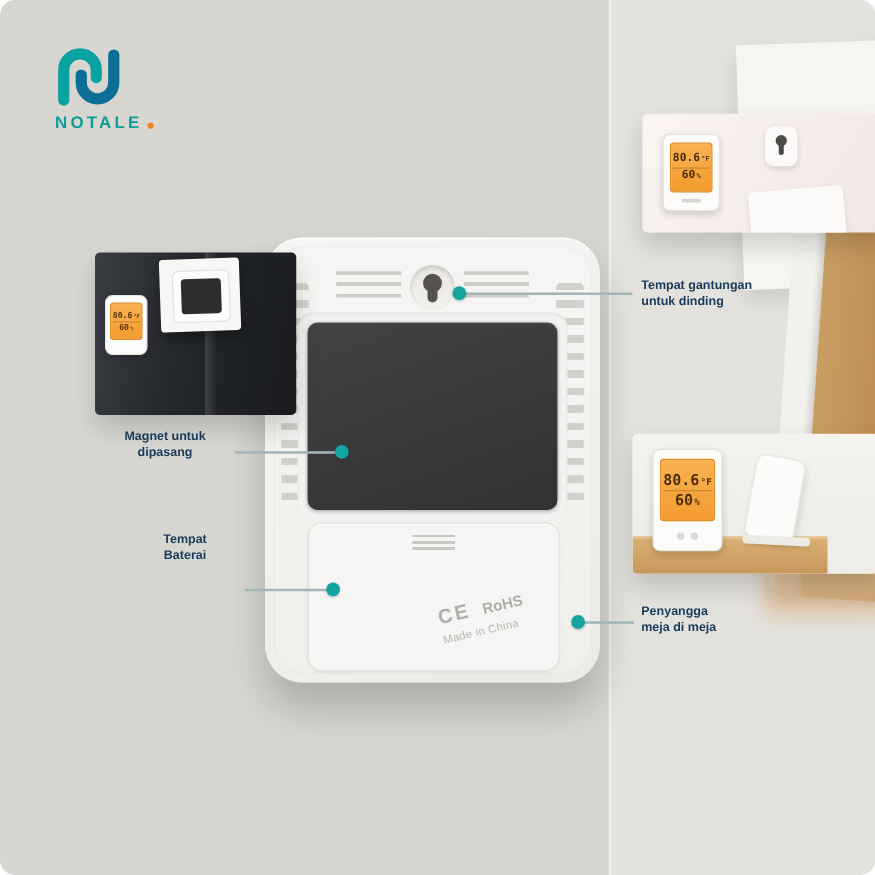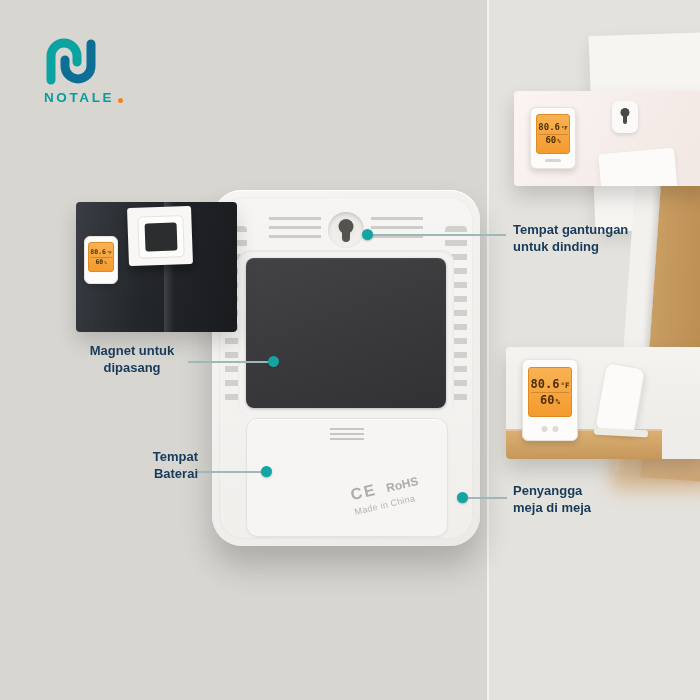--- a/index.html
+++ b/index.html
@@ -1,17 +1,17 @@
 <!DOCTYPE html>
 <html style="--bg: #d8d6d1; --wall: #e4e2dd; --accent: #14a5a3; --label: #173a5b; --line: #9fb7b6; --lcd_top: #f9b254; --lcd_bottom: #f39b2e; --lcd_border: #dd8a20; --lcd_text: #4c3008;"><head>
 <meta charset="utf-8">
 <style>
   html,body{margin:0;padding:0;}
   .stage{position:relative;width:700px;height:700px;background:var(--bg,#d8d6d1);overflow:hidden;
-         font-family:"Liberation Sans",sans-serif;}
+         font-family:"Liberation Sans",sans-serif;border-radius:12px;}
   .abs{position:absolute;}
 
   
   .wall-right{left:487px;top:0;width:213px;height:700px;background:var(--wall,#e4e2dd);
               box-shadow:inset 2px 0 0 rgba(255,255,255,.55);}
   .frame-white{left:592px;top:34px;width:128px;height:196px;background:#f7f5f2;
                transform:rotate(-2deg);box-shadow:0 8px 18px rgba(0,0,0,.10);}
   .frame-mat{left:626px;top:156px;width:32px;height:316px;background:#f3f1ed;transform:rotate(4deg);}
   .frame-wood{left:652px;top:146px;width:66px;height:334px;
               background:linear-gradient(to right,#c99e63,#b8894e);
@@ -65,25 +65,25 @@
   .lead-hanger{left:368px;top:234px;width:138px;}
   .lead-magnet{left:188px;top:361px;width:86px;}
   .lead-battery{left:196px;top:471px;width:71px;}
   .lead-stand{left:462px;top:497px;width:45px;}
   .dot{position:absolute;width:11px;height:11px;border-radius:50%;background:var(--accent,#14a5a3);
        box-shadow:0 1px 2px rgba(0,0,0,.25);z-index:4;}
   .dot-hanger{left:362px;top:229px;}
   .dot-magnet{left:268px;top:356px;}
   .dot-battery{left:261px;top:466px;}
   .dot-stand{left:457px;top:492px;}
-  .callout-label{position:absolute;font-weight:700;font-size:13px;line-height:1.3;
+  .callout-label{position:absolute;font-weight:700;font-size:10px;line-height:1.3;
                  color:var(--label,#173a5b);white-space:pre-line;z-index:4;}
   .label-hanger{left:513px;top:222px;width:175px;text-align:left;}
   .label-magnet{left:62px;top:343px;width:140px;text-align:center;}
-  .label-battery{left:98px;top:449px;width:100px;text-align:right;}
+  .label-battery{left:98px;top:425px;width:100px;text-align:center;}
   .label-stand{left:513px;top:483px;width:165px;text-align:left;}
 
   
   .card{position:absolute;border-radius:4px;box-shadow:0 10px 20px rgba(0,0,0,.16);
         overflow:hidden;z-index:3;padding-left:41px;}
   .card-wall{left:514px;top:91px;width:150px;height:95px;
              background:linear-gradient(120deg,#fbf4f2,#f1e7e3);}
   .card-fridge{left:76px;top:202px;width:120px;height:130px;
                background:linear-gradient(100deg,#3a3e44 0%,#23262a 45%,#191b1f 100%);}
   .card-desk{left:506px;top:347px;width:156px;height:112px;

